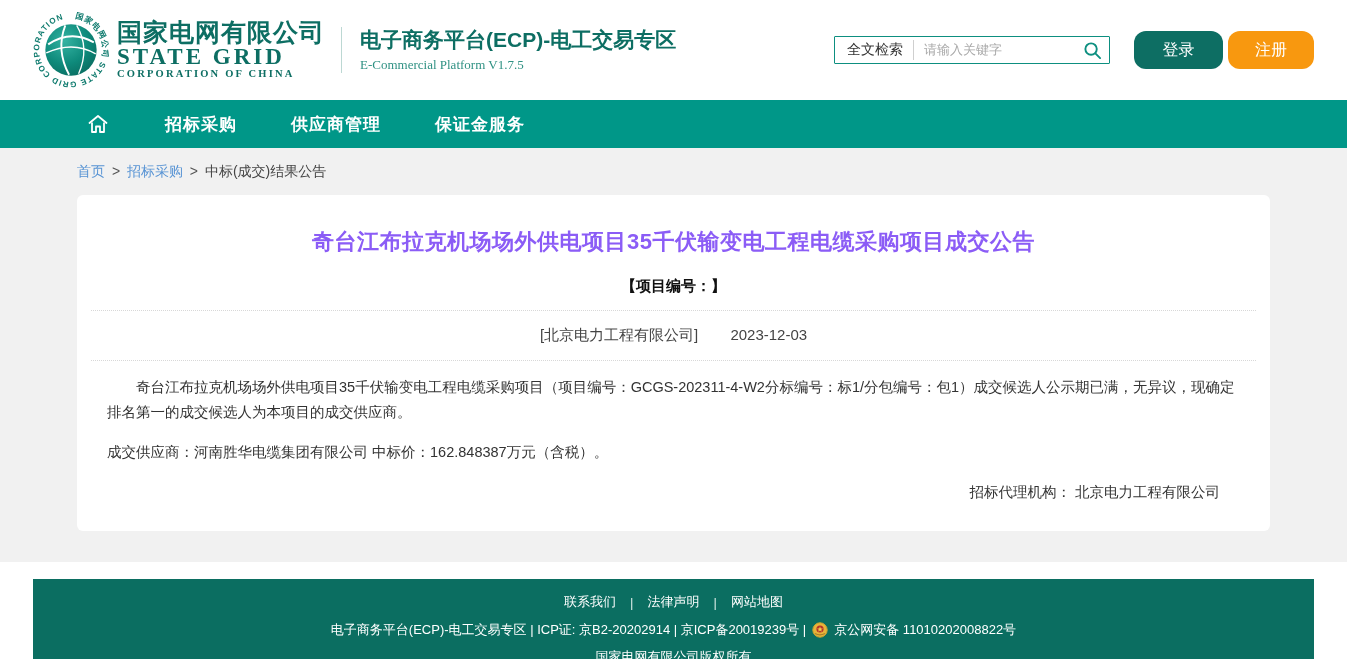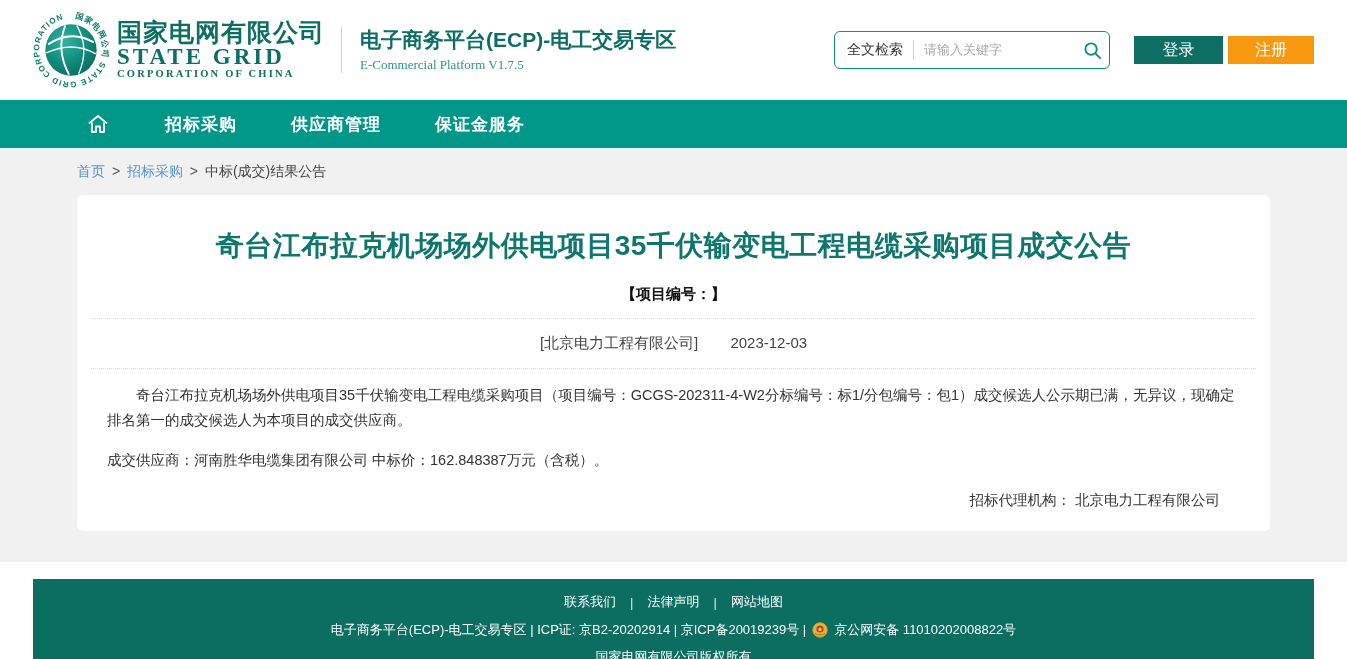--- a/index.html
+++ b/index.html
@@ -15,30 +15,30 @@
   .logo-text { margin-left: 8px; color: #0d6e63; }
   .logo-cn { font-size: 25px; font-weight: bold; letter-spacing: 1px; line-height: 1.05; }
   .logo-en { font-family: "Liberation Serif", serif; font-weight: bold; font-size: 23px; letter-spacing: 3px; line-height: 1.0; }
   .logo-en-sub { font-family: "Liberation Serif", serif; font-weight: bold; font-size: 10.5px; letter-spacing: 2.2px; line-height: 1.2; }
   .header-divider { width: 1px; height: 46px; background: #bcd8d3; margin: 0 18px 0 16px; }
   .platform-block { line-height: 1.25; }
   .platform-title { font-size: 21px; font-weight: bold; color: #0d6e63; }
   .platform-sub { font-size: 13px; color: #2f9183; margin-top: 4px; font-family: Liberation Serif, serif; }
 
   .header-right { margin-left: auto; display: flex; align-items: center; }
-  .search-box { width: 276px; height: 38px; border: 1.5px solid #0d8f80; border-radius: 6px;
+  .search-box { width: 276px; height: 28px; border: 1.5px solid #0d8f80; border-radius: 1px;
     display: flex; align-items: center; background: #fff; }
   .search-scope { font-size: 14px; color: #333; padding: 0 10px 0 12px; white-space: nowrap; }
   .search-sep { width: 1px; height: 20px; background: #cfcfcf; }
   .search-input { border: none; outline: none; flex: 1; min-width: 0; font-size: 13px; padding: 0 4px 0 10px;
     font-family: Liberation Serif, serif; color: #7f1d1d; background: transparent; }
   .search-input::placeholder { color: #a9a9a9; }
   .search-icon-btn { width: 34px; height: 100%; display: flex; align-items: center; justify-content: center; cursor: pointer; }
 
-  .btn { height: 28px; border: none; border-radius: 0; color: #fff; font-size: 16px;
+  .btn { height: 38px; border: none; border-radius: 12px; color: #fff; font-size: 16px;
     font-family: "Liberation Sans", sans-serif; cursor: pointer; }
   .btn-login { width: 89px; background: #0d6e63; margin-left: 24px; }
   .btn-register { width: 86px; background: #f8980f; margin-left: 5px; }
 
   
   .nav { height: 48px; background: #009788; }
   .nav .container { height: 100%; display: flex; align-items: center; }
   .nav-home { width: 26px; height: 100%; display: flex; align-items: center; justify-content: center;
     margin-left: 52px; cursor: pointer; }
   .nav-item { color: #ffffff; font-size: 17px; font-weight: bold; margin-left: 54px; cursor: pointer;
@@ -46,21 +46,21 @@
 
   
   .main { background: #f1f1f1; height: 414px; }
   .main .container { height: 100%; }
   .breadcrumb { padding: 15px 0 0 44px; font-size: 14px; color: #444; }
   .breadcrumb a { color: #5793d4; text-decoration: none; cursor: pointer; }
   .crumb-sep { color: #555; margin: 0 3px; }
 
   .card { margin: 14px 44px 0 44px; background: #ffffff; border-radius: 6px; height: 336px;
     padding: 32px 14px 0 14px; }
-  .article-title { text-align: center; font-size: 28px; font-weight: bold; color: #0f766e; letter-spacing: 0.5px; }
+  .article-title { text-align: center; font-size: 22px; font-weight: bold; color: #8b5cf6; letter-spacing: 0.5px; }
   .project-no { text-align: center; font-size: 15px; font-weight: bold; color: #111; margin-top: 20px; }
   .dotted { border-bottom: 1px dotted #d8d8d8; margin-top: 14px; }
   .meta-line { text-align: center; font-size: 15px; color: #444; margin-top: 15px; }
   .meta-line .meta-date { margin-left: 28px; }
   .dotted2 { border-bottom: 1px dotted #d8d8d8; margin-top: 15px; }
 
   .article-body { padding: 14px 18px 0 16px; font-size: 14.5px; color: #333; line-height: 1.75; }
   .para-indent { text-indent: 2em; }
   .award-line { margin-top: 14px; }
   .sign-block { padding: 14px 36px 0 0; text-align: right; font-size: 14.5px; color: #333; line-height: 1.85; }

